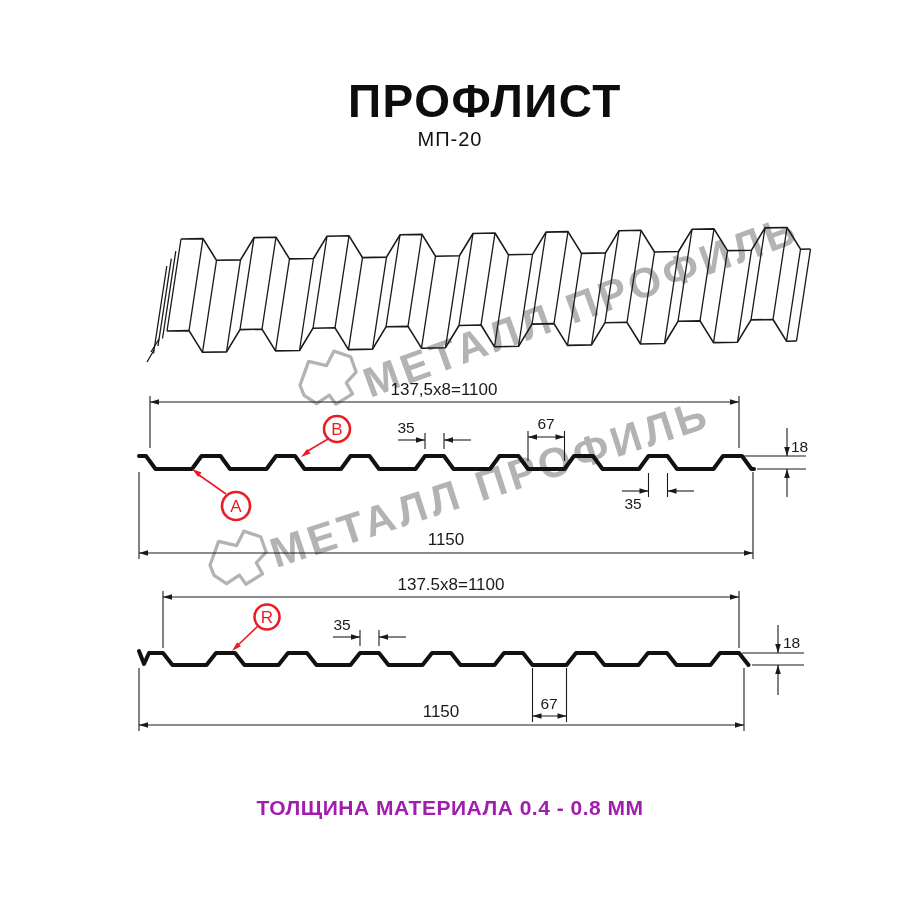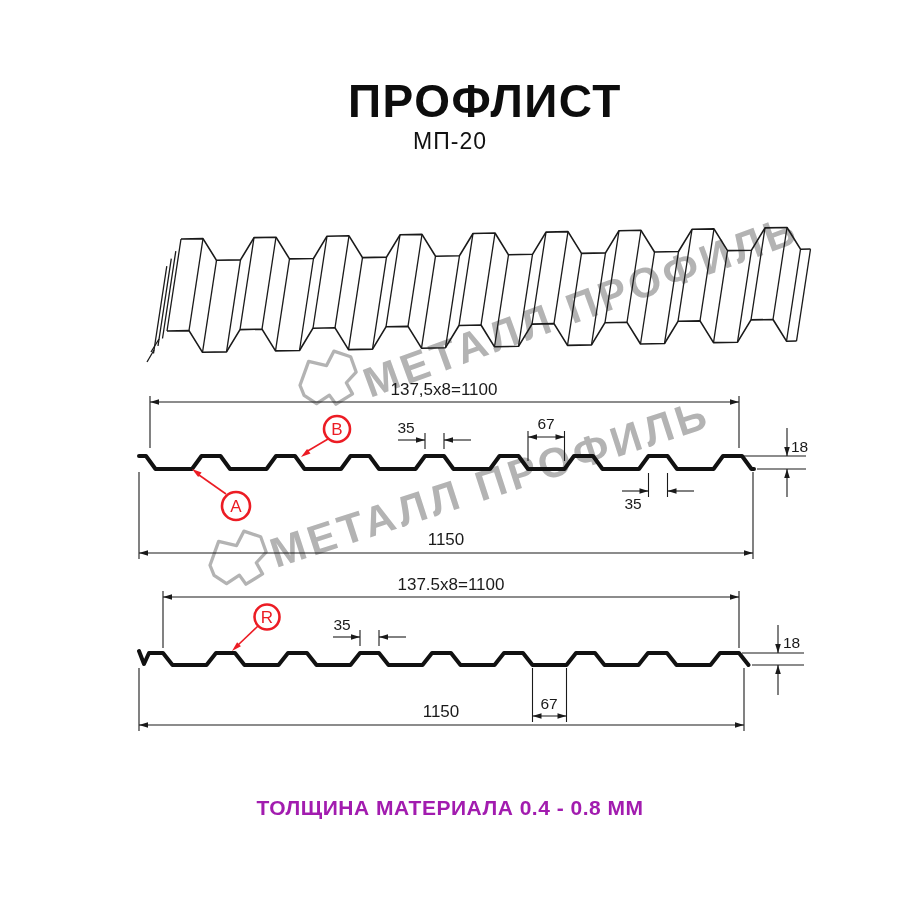--- a/index.html
+++ b/index.html
@@ -6,21 +6,21 @@
   body{
     width:900px;height:900px;position:relative;background:#ffffff;
     font-family:"Liberation Sans", sans-serif;color:#111;overflow:hidden;
   }
   .title{
     position:absolute;top:74px;left:0;width:900px;text-align:center;
     font-size:46px;font-weight:bold;letter-spacing:1.5px;color:#0d0d0d;margin-left:35px;
   }
   .subtitle{
     position:absolute;top:128px;left:0;width:900px;text-align:center;
-    font-size:23px;font-weight:500;letter-spacing:1px;color:#111;
+    font-size:20px;font-weight:500;letter-spacing:1px;color:#111;
   }
   .footer{
     position:absolute;top:796px;left:0;width:900px;text-align:center;
     font-size:21px;font-weight:600;letter-spacing:.5px;color:#a21caf;
   }
   svg{position:absolute;top:0;left:0;}
   svg text{font-family:"Liberation Sans", sans-serif;}
   .dimtxt{font-size:15.5px;fill:#1a1a1a;}
   .dimtxt-lg{font-size:17px;fill:#1a1a1a;}
   .callout-letter{font-size:17px;font-weight:500;fill:#ec1c24;}

